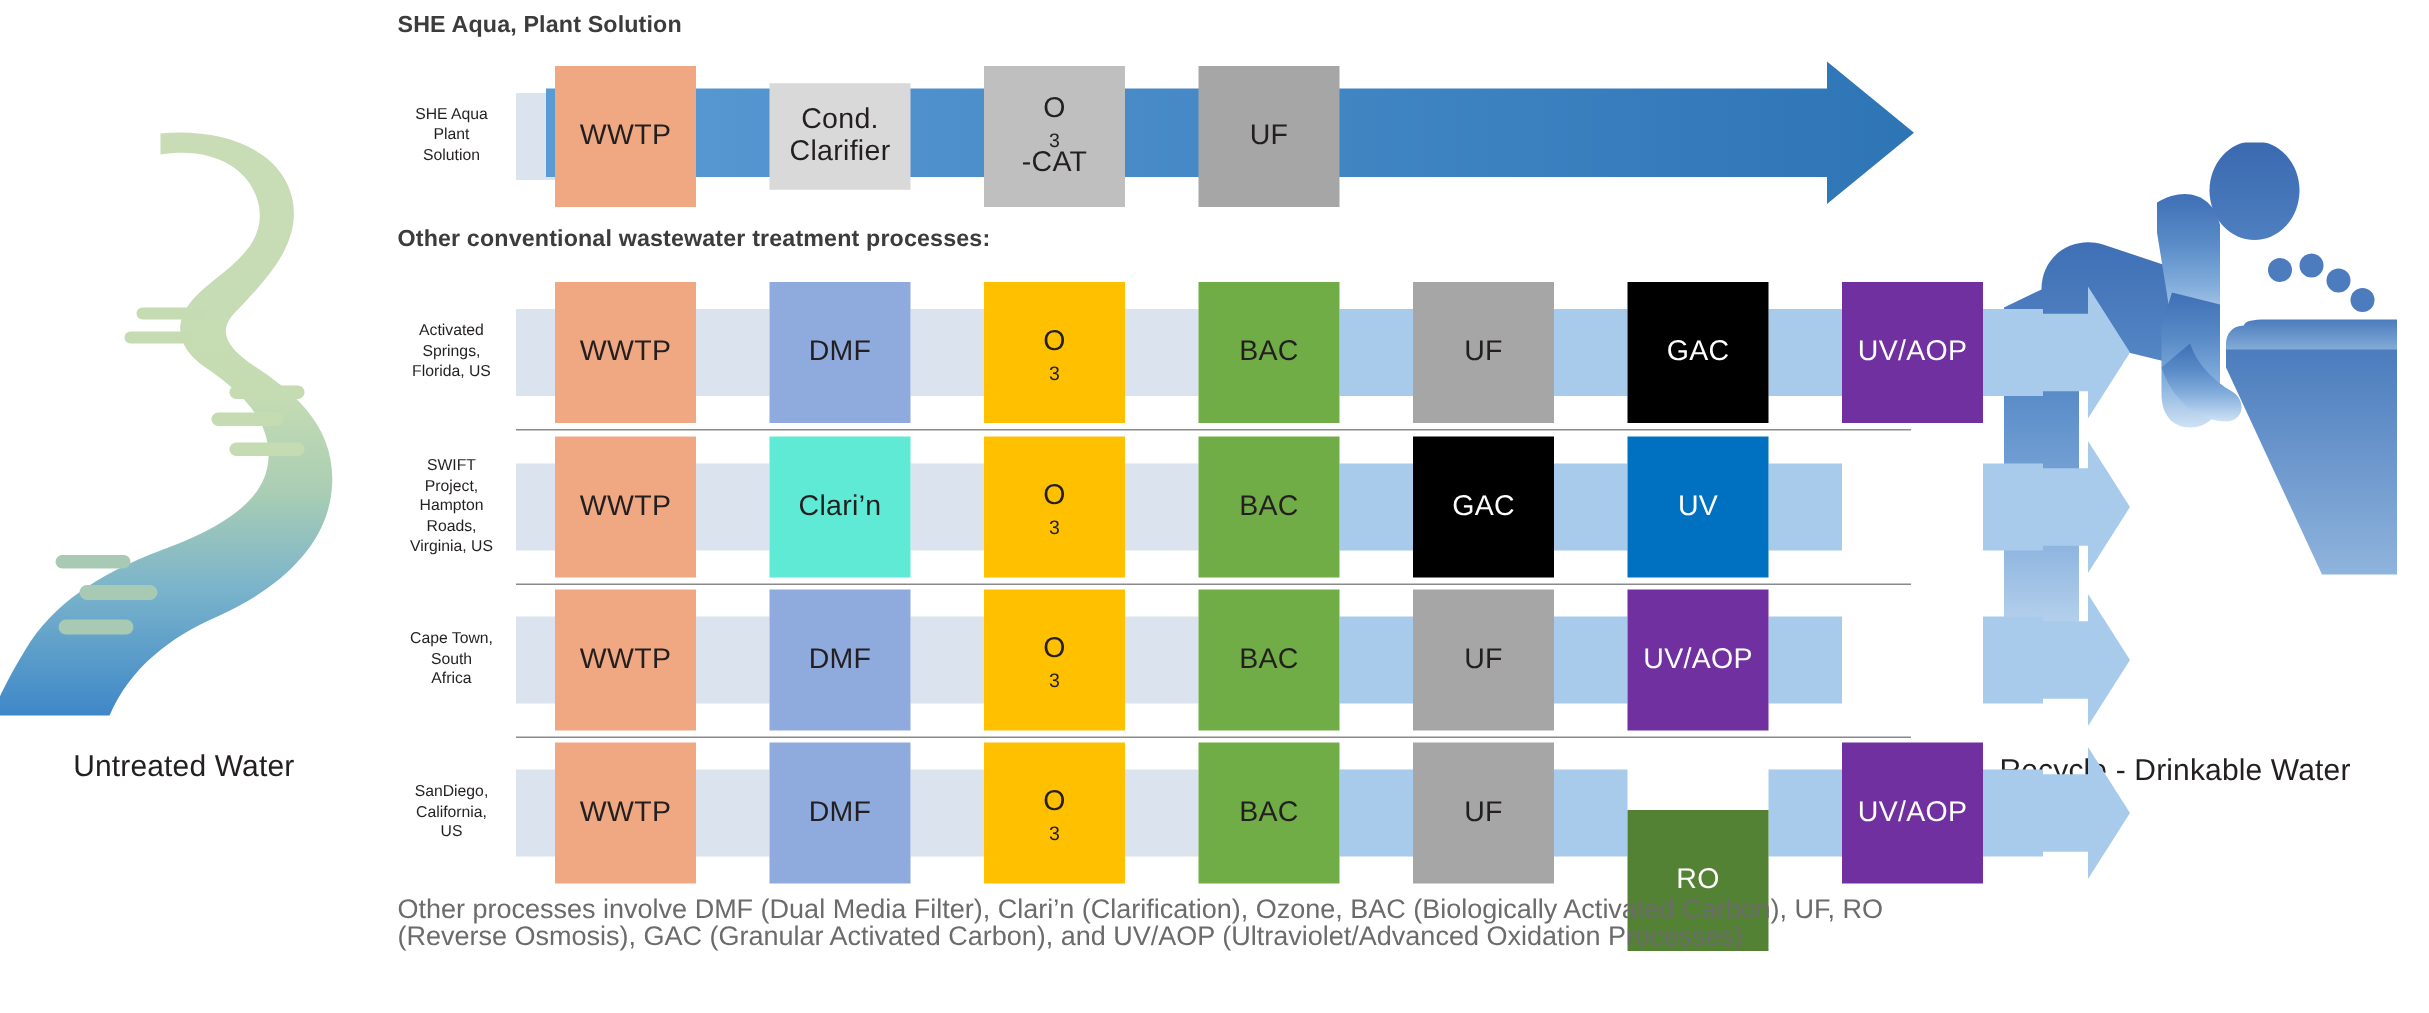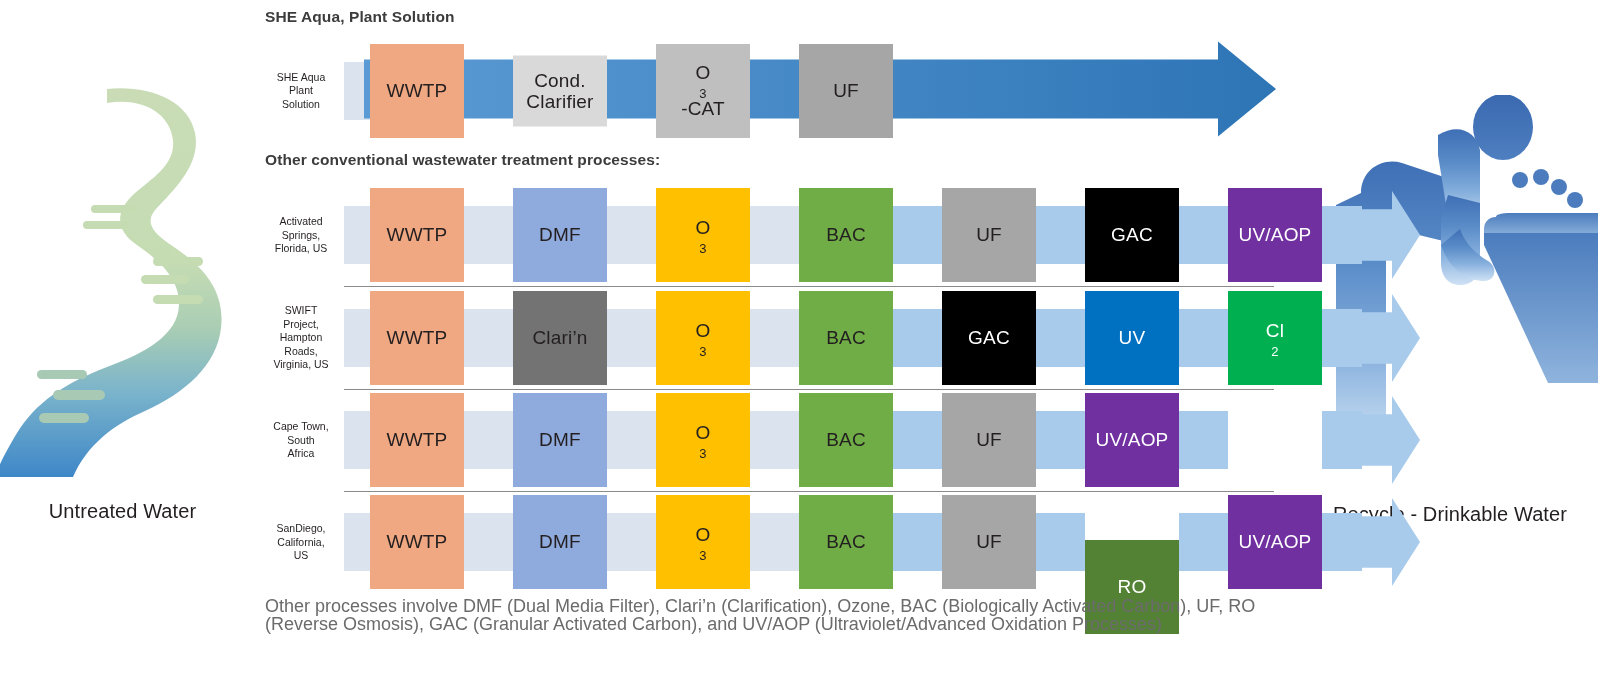--- a/index.html
+++ b/index.html
@@ -230,26 +230,25 @@
         <div class="band-seg" style="left: 345px; top: 21px; width: 49px; background: rgb(219, 228, 238);"></div>
         <div class="band-seg" style="left: 488px; top: 21px; width: 49px; background: rgb(219, 228, 238);"></div>
         <div class="band-seg" style="left: 631px; top: 21px; width: 49px; background: rgb(168, 203, 236);"></div>
         <div class="band-seg" style="left: 774px; top: 21px; width: 49px; background: rgb(168, 203, 236);"></div>
         <div class="band-seg" style="left: 917px; top: 21px; width: 49px; background: rgb(168, 203, 236);"></div>
         <div class="band-seg" style="left: 1060px; top: 21px; width: 40px; background: rgb(168, 203, 236);"></div>
         <div class="arrowhead" style="left: 1098px; height: 92px;"><svg width="60" height="92" viewBox="0 0 60 92">
             <path d="M0,20.24 L32,20.24 L32,2 L60,46 L32,90 L32,71.76 L0,71.76 Z" fill="#a8cbec"></path>
           </svg></div>
         <div class="pbox" style="left: 108px; width: 94px; height: 94px; background: rgb(240, 168, 130); color: rgb(35, 31, 32); flex-direction: column;">WWTP</div>
-        <div class="pbox" style="left: 251px; width: 94px; height: 94px; background: #737373; color: rgb(35, 31, 32); flex-direction: column;">Clari’n</div>
+        <div class="pbox" style="left: 251px; width: 94px; height: 94px; background: #5eead4; color: rgb(35, 31, 32); flex-direction: column;">Clari’n</div>
         <div class="pbox" style="left: 394px; width: 94px; height: 94px; background: rgb(255, 192, 0); color: rgb(35, 31, 32); flex-direction: column;">O<sub>3</sub></div>
         <div class="pbox" style="left: 537px; width: 94px; height: 94px; background: rgb(112, 173, 71); color: rgb(35, 31, 32); flex-direction: column;">BAC</div>
         <div class="pbox" style="left: 680px; width: 94px; height: 94px; background: rgb(0, 0, 0); color: rgb(255, 255, 255); flex-direction: column;">GAC</div>
         <div class="pbox" style="left: 823px; width: 94px; height: 94px; background: rgb(0, 112, 192); color: rgb(255, 255, 255); flex-direction: column;">UV</div>
-        <div class="pbox" style="left: 966px; width: 94px; height: 94px; background: rgb(0, 176, 80); color: rgb(255, 255, 255); flex-direction: column;">Cl<sub>2</sub></div>
       </div>
       <div class="divider" style="top: 389px;"></div>
       <div class="row" style="top: 390px; height: 100px;">
         <div class="row-label">
           <div>Cape Town,</div>
           <div>South</div>
           <div>Africa</div>
         </div>
         <div class="band-seg" style="left: 82px; top: 21px; width: 30px; background: rgb(219, 228, 238);"></div>
         <div class="band-seg" style="left: 202px; top: 21px; width: 49px; background: rgb(219, 228, 238);"></div>

